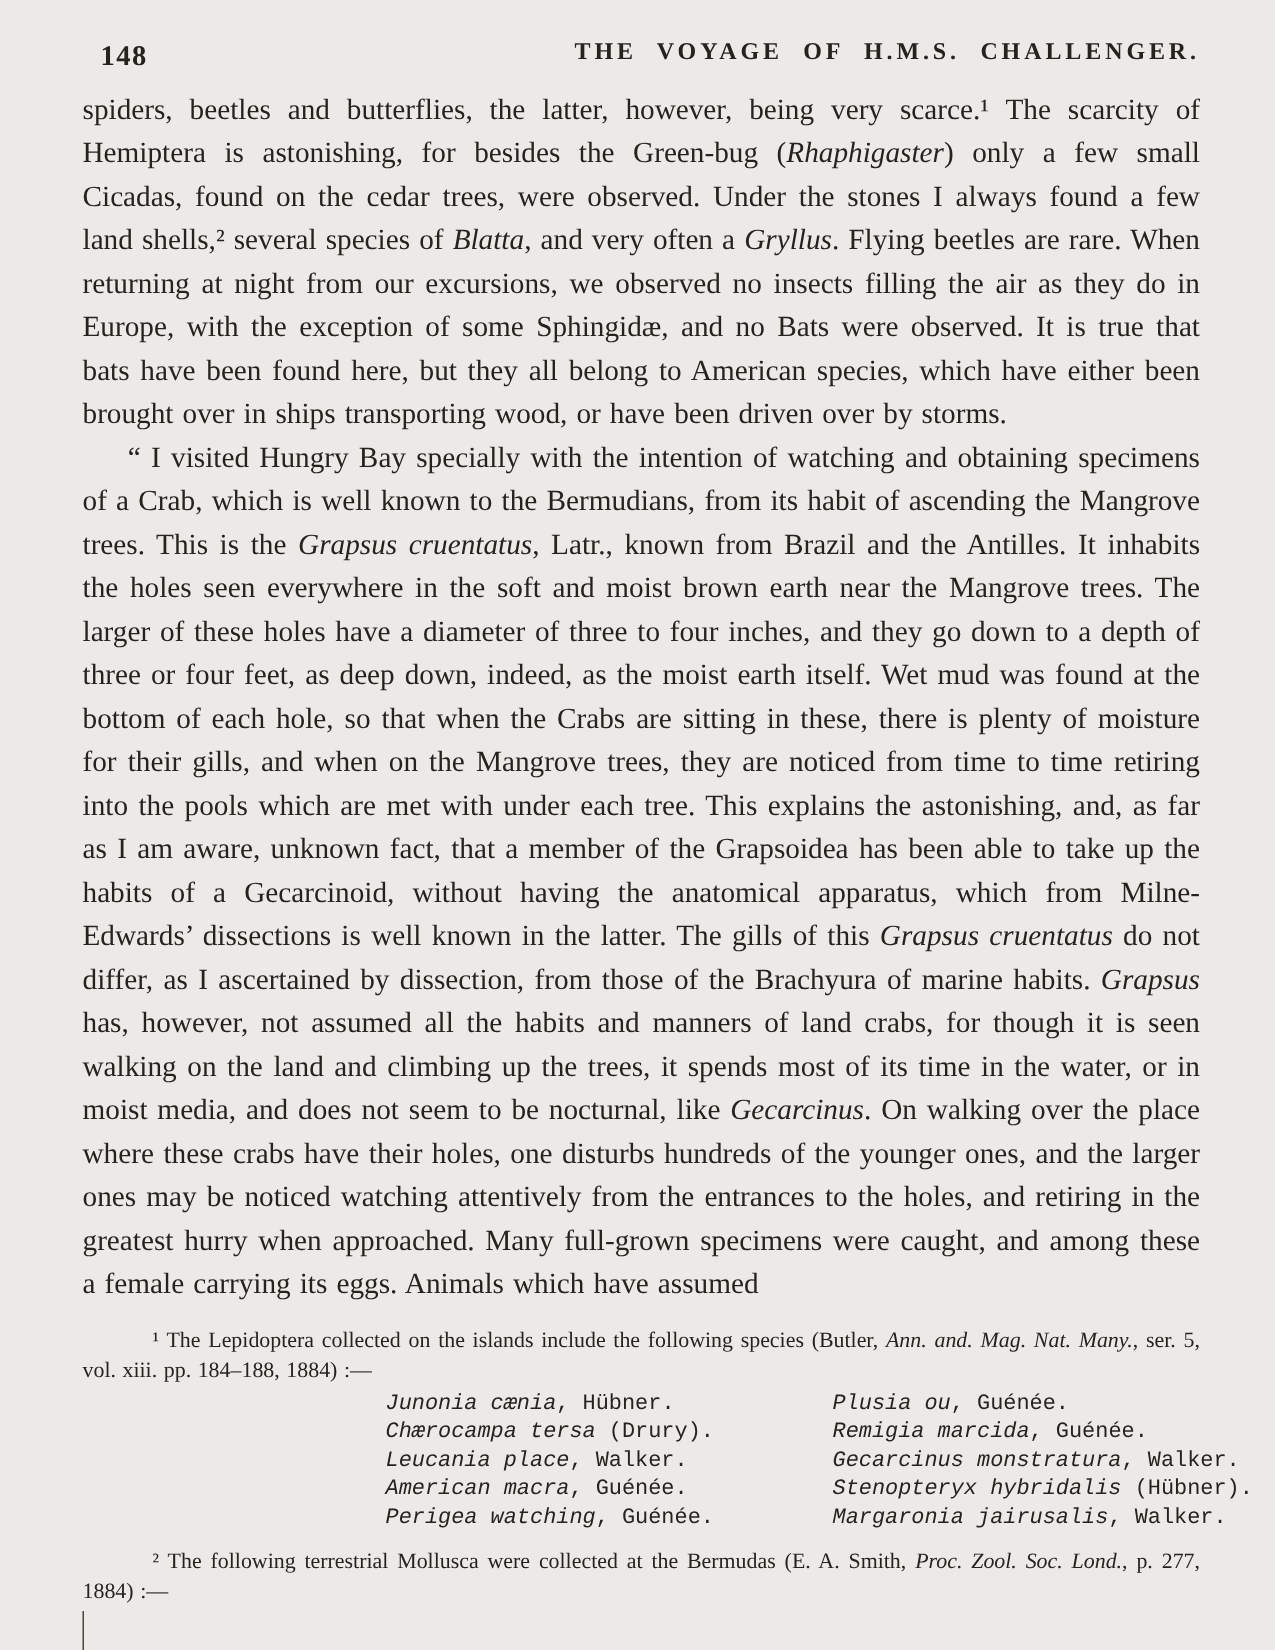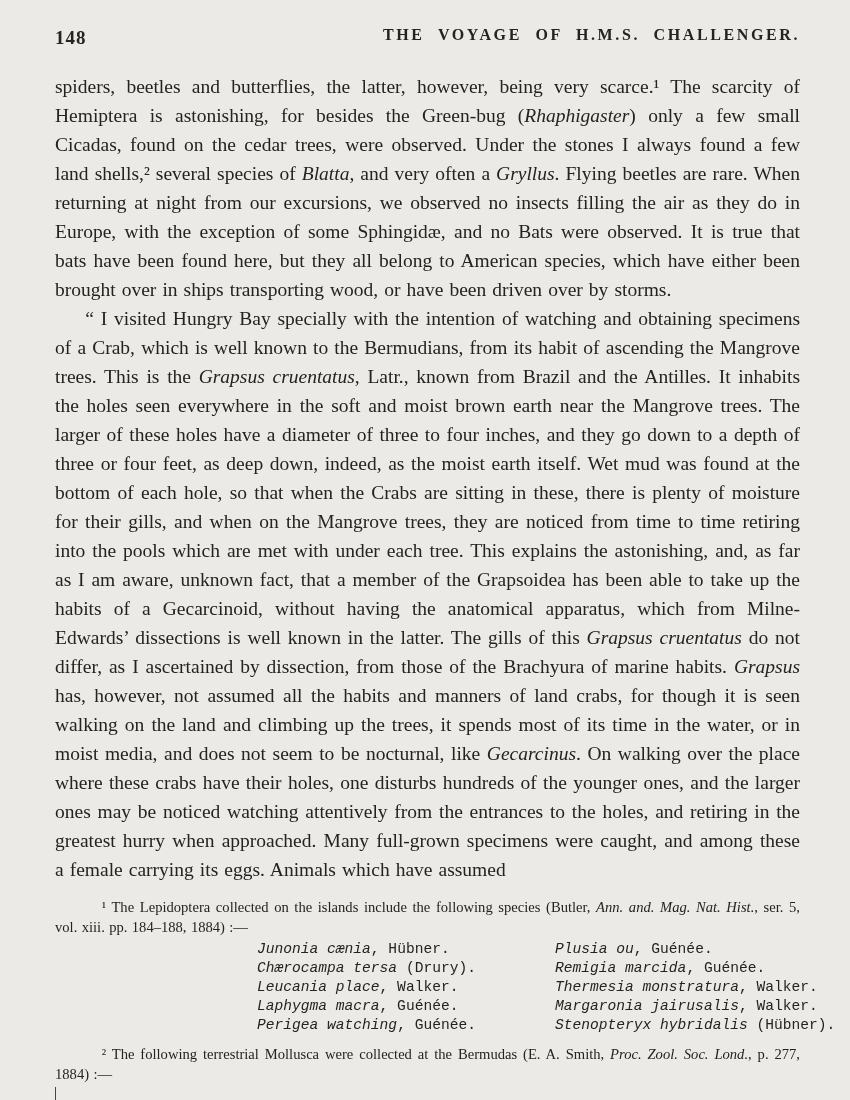--- a/index.html
+++ b/index.html
@@ -11,29 +11,29 @@
     -webkit-font-smoothing: antialiased;
   }
   .page {
     box-sizing: border-box;
     width: 850px; height: 1100px;
     padding: 26px 50px 0 55px;
     overflow: hidden;
   }
   .page-header { position: relative; height: 26px; }
   .page-number {
-    position: absolute; left: 0; top: 1px;
+    position: absolute; left: 12px; top: 1px;
     font-size: 19px; font-weight: bold; letter-spacing: 1px;
   }
   .running-title {
     display: block; text-align: right;
     font-size: 16px; font-weight: bold;
     letter-spacing: 2.6px; word-spacing: 7px;
   }
-  .body-text { margin-top: 20px; }
+  .body-text { margin-top: 7px; }
   .para {
     margin: 0;
     font-size: 19.5px;
     line-height: 29px;
     text-align: justify;
     word-spacing: 0.06em;
   }
   .para.indent { text-indent: 1.55em; }
   .footnotes { margin-top: 13px; }
   .fn-intro {
@@ -65,37 +65,37 @@
     <span class="running-title">THE VOYAGE OF H.M.S. CHALLENGER.</span>
   </header>
 
   <main class="body-text">
     <p class="para">spiders, beetles and butterflies, the latter, however, being very scarce.¹  The scarcity of Hemiptera is astonishing, for besides the Green-bug (<i>Rhaphigaster</i>) only a few small Cicadas, found on the cedar trees, were observed.  Under the stones I always found a few land shells,² several species of <i>Blatta</i>, and very often a <i>Gryllus</i>.  Flying beetles are rare.  When returning at night from our excursions, we observed no insects filling the air as they do in Europe, with the exception of some Sphingidæ, and no Bats were observed.  It is true that bats have been found here, but they all belong to American species, which have either been brought over in ships transporting wood, or have been driven over by storms.</p>
     <p class="para indent">“ I visited Hungry Bay specially with the intention of watching and obtaining specimens of a Crab, which is well known to the Bermudians, from its habit of ascending the Mangrove trees.  This is the <i>Grapsus cruentatus</i>, Latr., known from Brazil and the Antilles.  It inhabits the holes seen everywhere in the soft and moist brown earth near the Mangrove trees.  The larger of these holes have a diameter of three to four inches, and they go down to a depth of three or four feet, as deep down, indeed, as the moist earth itself.  Wet mud was found at the bottom of each hole, so that when the Crabs are sitting in these, there is plenty of moisture for their gills, and when on the Mangrove trees, they are noticed from time to time retiring into the pools which are met with under each tree.  This explains the astonishing, and, as far as I am aware, unknown fact, that a member of the Grapsoidea has been able to take up the habits of a Gecarcinoid, without having the anatomical apparatus, which from Milne-Edwards’ dissections is well known in the latter.  The gills of this <i>Grapsus cruentatus</i> do not differ, as I ascertained by dissection, from those of the Brachyura of marine habits.  <i>Grapsus</i> has, however, not assumed all the habits and manners of land crabs, for though it is seen walking on the land and climbing up the trees, it spends most of its time in the water, or in moist media, and does not seem to be nocturnal, like <i>Gecarcinus</i>.  On walking over the place where these crabs have their holes, one disturbs hundreds of the younger ones, and the larger ones may be noticed watching attentively from the entrances to the holes, and retiring in the greatest hurry when approached.  Many full-grown specimens were caught, and among these a female carrying its eggs.  Animals which have assumed</p>
   </main>
 
   <section class="footnotes">
 
-    <p class="fn-intro">¹ The Lepidoptera collected on the islands include the following species (Butler, <i>Ann. and. Mag. Nat. Hist.</i>, ser. 5, vol. xiii. pp. 184–188, 1884) :—</p>
+    <p class="fn-intro">¹ The Lepidoptera collected on the islands include the following species (Butler, <i>Ann. and. Mag. Nat. Many.</i>, ser. 5, vol. xiii. pp. 184–188, 1884) :—</p>
 
     <div class="fn-columns fn1">
       <div class="fn-col left">
         <div class="fn-item"><i>Junonia cænia</i>, Hübner.</div>
         <div class="fn-item"><i>Chærocampa tersa</i> (Drury).</div>
         <div class="fn-item"><i>Leucania place</i>, Walker.</div>
-        <div class="fn-item"><i>Laphygma macra</i>, Guénée.</div>
+        <div class="fn-item"><i>American macra</i>, Guénée.</div>
         <div class="fn-item"><i>Perigea watching</i>, Guénée.</div>
       </div>
       <div class="fn-divider"></div>
       <div class="fn-col right">
         <div class="fn-item"><i>Plusia ou</i>, Guénée.</div>
         <div class="fn-item"><i>Remigia marcida</i>, Guénée.</div>
-        <div class="fn-item"><i>Thermesia monstratura</i>, Walker.</div>
+        <div class="fn-item"><i>Gecarcinus monstratura</i>, Walker.</div>
+        <div class="fn-item"><i>Stenopteryx hybridalis</i> (Hübner).</div>
         <div class="fn-item"><i>Margaronia jairusalis</i>, Walker.</div>
-        <div class="fn-item"><i>Stenopteryx hybridalis</i> (Hübner).</div>
       </div>
     </div>
 
     <p class="fn-intro">² The following terrestrial Mollusca were collected at the Bermudas (E. A. Smith, <i>Proc. Zool. Soc. Lond.</i>, p. 277, 1884) :—</p>
 
     <div class="fn-columns fn2">
       <div class="fn-divider"></div>
       <div class="fn-col right">
         <div class="fn-item"><i>Bulimus ventrosus</i>, Fér.</div>
 

